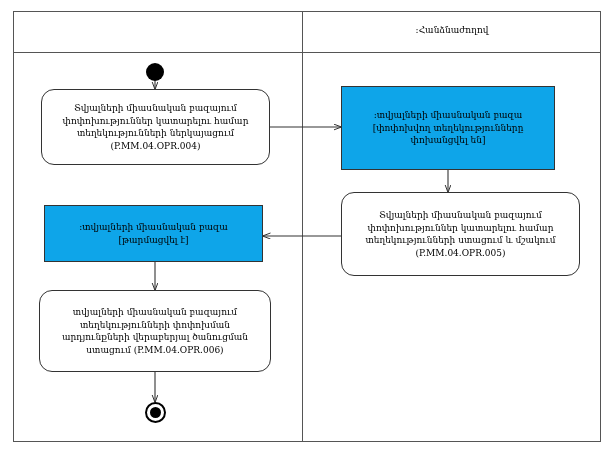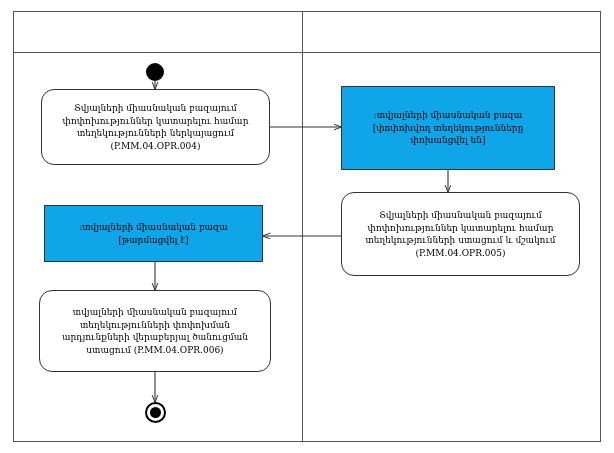--- a/index.html
+++ b/index.html
@@ -115,20 +115,23 @@
 <body>
 
 <div id="canvas">
 
   <div class="lane-frame" style="left:13px; top:11px; width:588px; height:431px;"></div>
 
   <div class="lane-divider" style="left:302px; top:11px; height:431px;"></div>
 
   <div class="lane-header-rule" style="left:13px; top:52px; width:588px;"></div>
 
+  <div class="lane-title" style="left:303px; top:24px; width:298px;">
+    <span>:Հանձնաժողով</span>
+  </div>
 
   <svg class="edges" viewBox="0 0 614 453" xmlns="http://www.w3.org/2000/svg">
     <defs>
       <marker id="arrowhead" markerWidth="9" markerHeight="9" refX="7.5" refY="3" orient="auto" markerUnits="userSpaceOnUse">
         <path d="M0,0 L8,3 L0,6" fill="none" stroke="#333333" stroke-width="1"></path>
       </marker>
     </defs>
 
     <line x1="155" y1="81" x2="155" y2="89" stroke="#333333" stroke-width="1.1" marker-end="url(#arrowhead)"></line>
 

